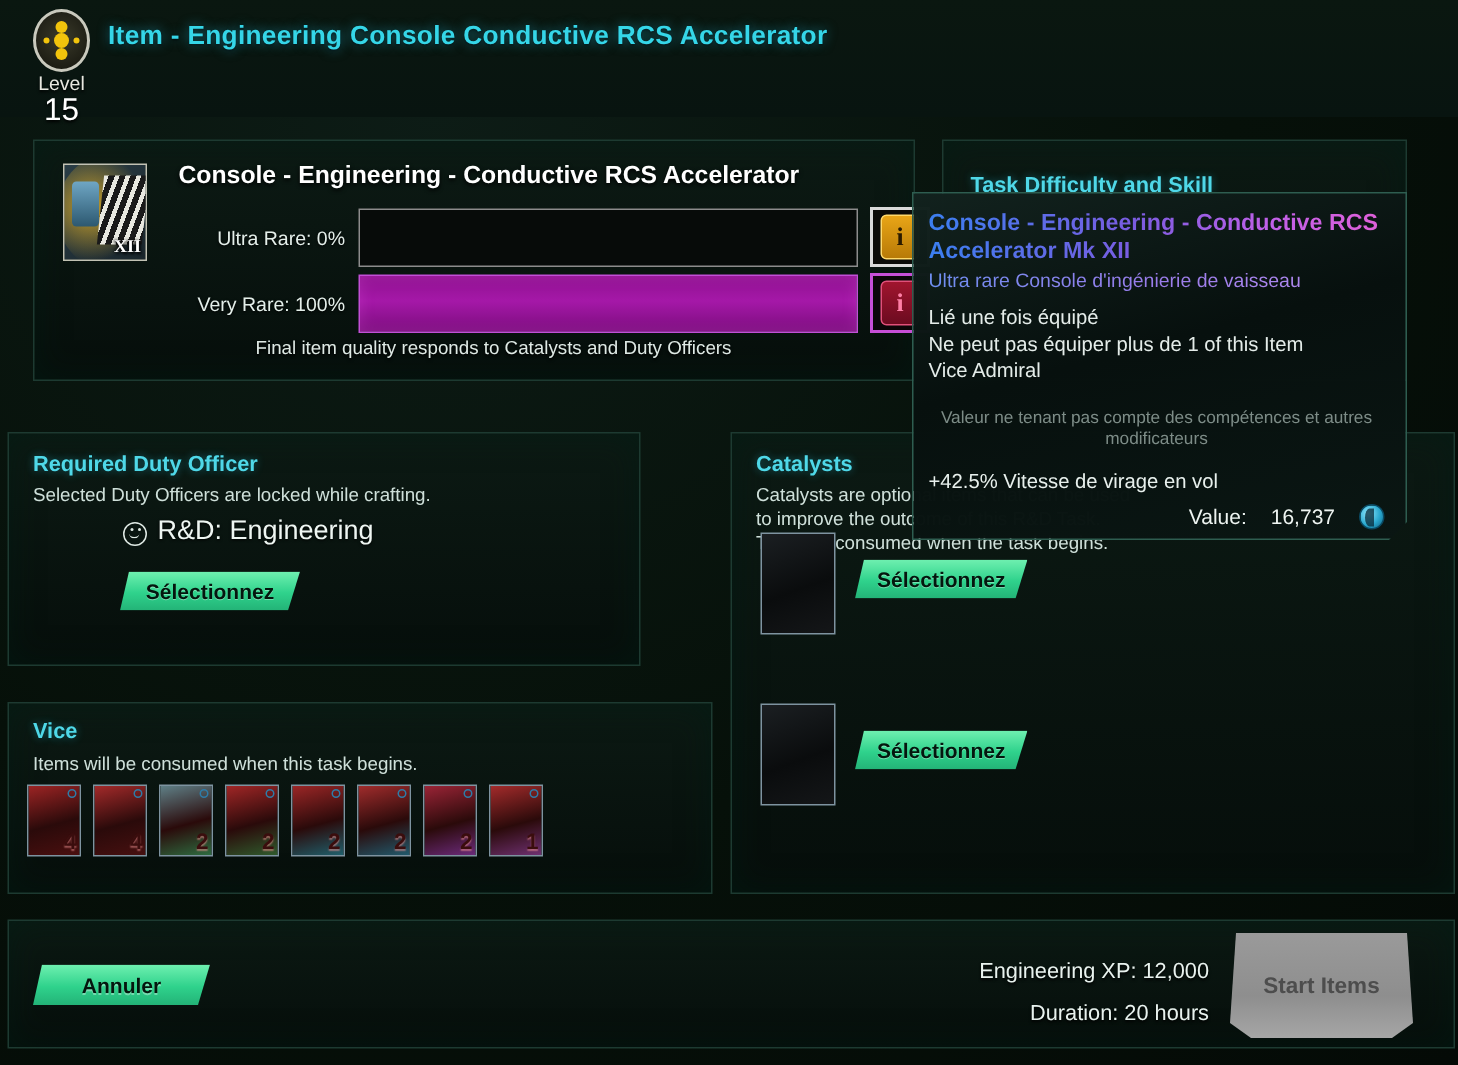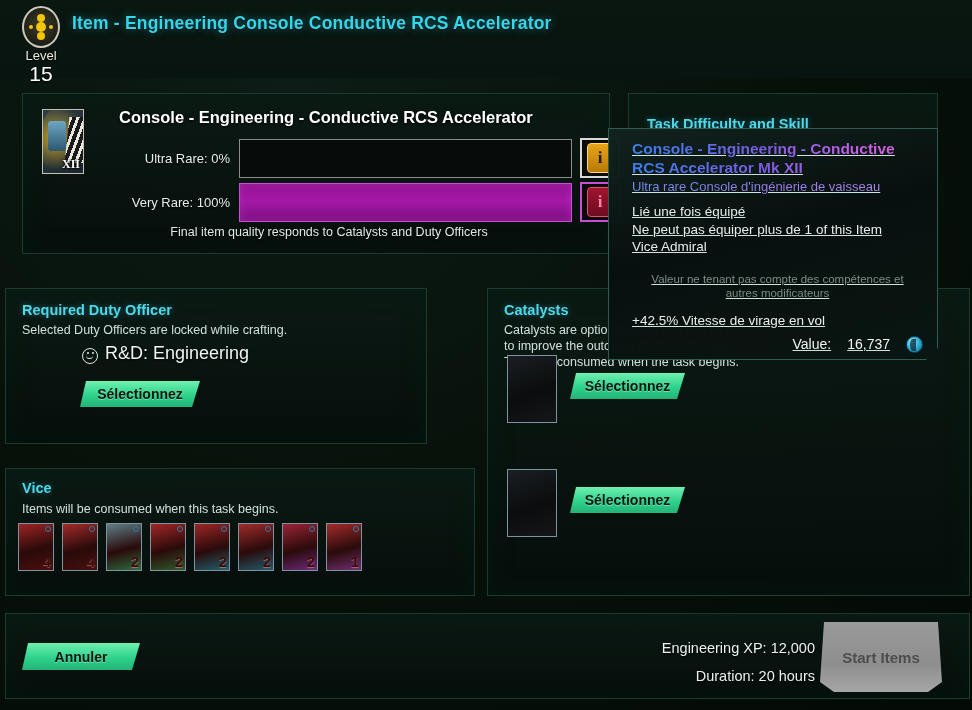--- a/index.html
+++ b/index.html
@@ -59,21 +59,21 @@
   }
   .panel-title {
     color: #4fd8e8; font-size: 14.5px; font-weight: bold;
     text-shadow: 0 0 6px rgba(40,190,220,.45);
   }
   .panel-sub { color: #cfe0da; font-size: 12.5px; line-height: 16px; }
 
   
   #item-card { left: 22px; top: 93px; width: 588px; height: 161px; }
   .item-icon {
-    position: absolute; left: 19px; top: 15px; width: 42px; height: 65px;
+    position: absolute; left: 19px; top: 15px; width: 56px; height: 65px;
     border: 1px solid #c2c2b4;
     background:
       linear-gradient(135deg,#2a3d46 0%, #1a262c 100%);
     overflow: hidden;
   }
   .item-icon .glow {
     position: absolute; inset: -10%; border-radius: 50%;
     background: radial-gradient(circle at 35% 45%, rgba(230,180,40,.85) 0%, rgba(120,90,20,0) 62%);
   }
   .item-icon .fins {
@@ -194,43 +194,42 @@
     position: absolute; width: 50px; height: 68px;
     border: 1px solid #7e93a0;
     background: linear-gradient(160deg,#1b1f22 0%, #0a0c0d 55%, #141618 100%);
   }
   #cat-slot-1 { left: 507px; top: 355px; }
   #cat-slot-2 { left: 507px; top: 469px; }
 
   
   #bottom-bar { left: 5px; top: 613px; width: 965px; height: 86px; }
   #btn-cancel { left: 22px; top: 643px; width: 118px; height: 27px; }
-  .xp-block { position: absolute; right: 157px; top: 634px; text-align: right; }
+  .xp-block { position: absolute; right: 166px; top: 634px; text-align: right; }
   .xp-line { font-size: 14.5px; color: #e8f2ee; text-shadow: 0 1px 2px #000;
     line-height: 28px; white-space: nowrap; }
   #btn-start {
     position: absolute; left: 820px; top: 622px; width: 122px; height: 70px;
     background: linear-gradient(180deg,#9a9a9a 0%, #8e8e8e 60%, #a6a6a6 100%);
     clip-path: polygon(4px 0, calc(100% - 4px) 0, 100% calc(100% - 10px),
       calc(100% - 14px) 100%, 14px 100%, 0 calc(100% - 10px));
     display: flex; align-items: center; justify-content: center;
     color: #4d4d4d; font-size: 15px; font-weight: bold;
   }
 
   
   #tooltip {
     position: absolute; left: 608px; top: 128px; width: 330px; height: 232px;
     background: linear-gradient(165deg, rgba(18,34,30,.99) 0%, rgba(7,16,14,.99) 45%,
                 rgba(10,22,19,.99) 100%);
     border: 1px solid #2e5d50;
     clip-path: polygon(0 0, 100% 0, 100% calc(100% - 12px),
       calc(100% - 12px) 100%, 0 100%);
     box-shadow: 0 4px 18px rgba(0,0,0,.75);
-    padding: 10px 14px 0 23px;
-    text-decoration: underline;
+    padding: 10px 14px 0 10px;
   }
   .tt-title {
     font-size: 15.5px; font-weight: bold; line-height: 19px;
     background: linear-gradient(90deg,#3b7ff0 0%, #7a5ce0 45%, #c060e8 75%, #e060d8 100%);
     -webkit-background-clip: text; background-clip: text; color: transparent;
     text-shadow: none;
   }
   .tt-sub {
     font-size: 13px; line-height: 18px; margin-top: 1px;
     background: linear-gradient(90deg,#6e8ef0 0%, #9a7cea 50%, #b88ef0 100%);

